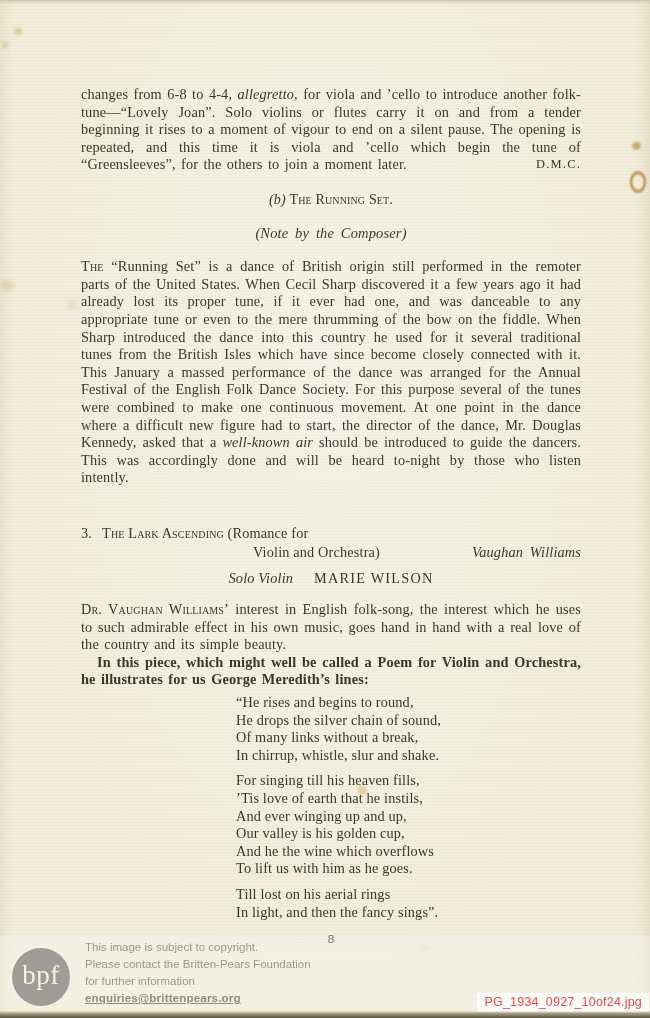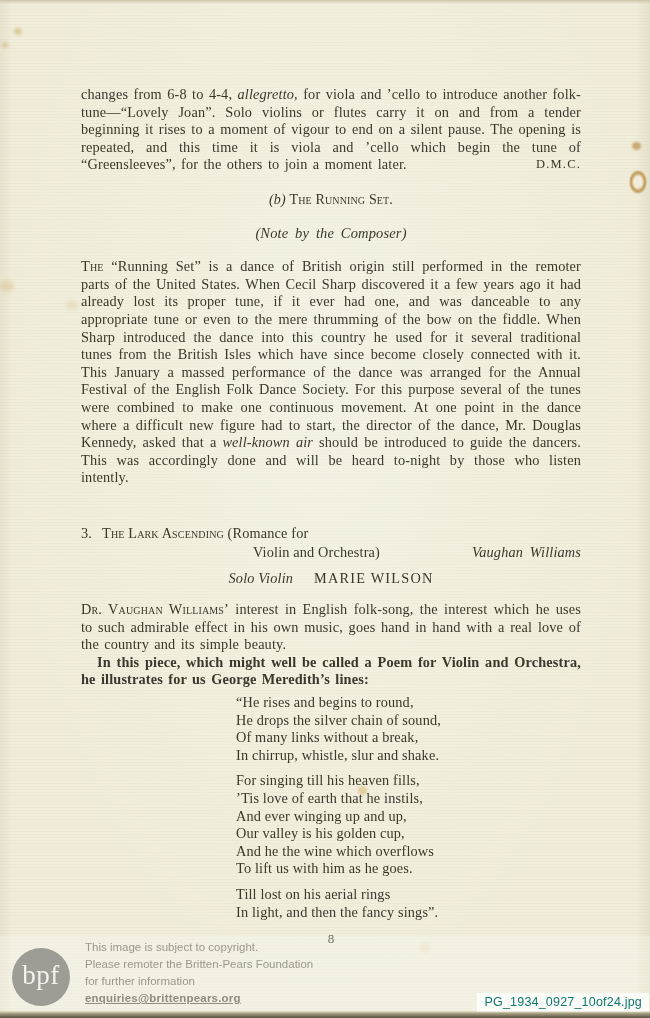--- a/index.html
+++ b/index.html
@@ -73,21 +73,21 @@
     padding-bottom:3px;letter-spacing:.5px;
   }
   .footer-text{
     position:absolute;left:85px;top:939px;
     font-family:"Liberation Sans", sans-serif;font-size:11.5px;line-height:17px;
     color:#9b988c;
   }
   .footer-text .email{font-weight:bold;text-decoration:underline;color:#8f8c80;letter-spacing:.2px;}
   .filename-box{
     position:absolute;right:1px;top:993px;background:#fcfcf9;
-    font-family:"Liberation Sans", sans-serif;font-size:12.5px;color:#0f766e;
+    font-family:"Liberation Sans", sans-serif;font-size:12.5px;color:#ef4444;
     padding:2px 7px 3px;letter-spacing:.2px;
   }
 </style>
 </head>
 <body>
 
 <div class="scan">
 
   <div class="paper-texture"></div>
   <div class="edge-top"></div>
@@ -149,21 +149,21 @@
   </main>
 
   <div class="footer-strip"></div>
 
   <div class="bpf-logo">
     <span>bpf</span>
   </div>
 
   <div class="footer-text">
     <div>This image is subject to copyright.</div>
-    <div>Please remoter the Britten-Pears Foundation</div>
+    <div>Please contact the Britten-Pears Foundation</div>
     <div>for further information</div>
     <div class="email">enquiries@brittenpears.org</div>
   </div>
 
   <div class="filename-box">PG_1934_0927_10of24.jpg</div>
 
   <div class="edge-bottom"></div>
 </div>
 
 </body></html>

